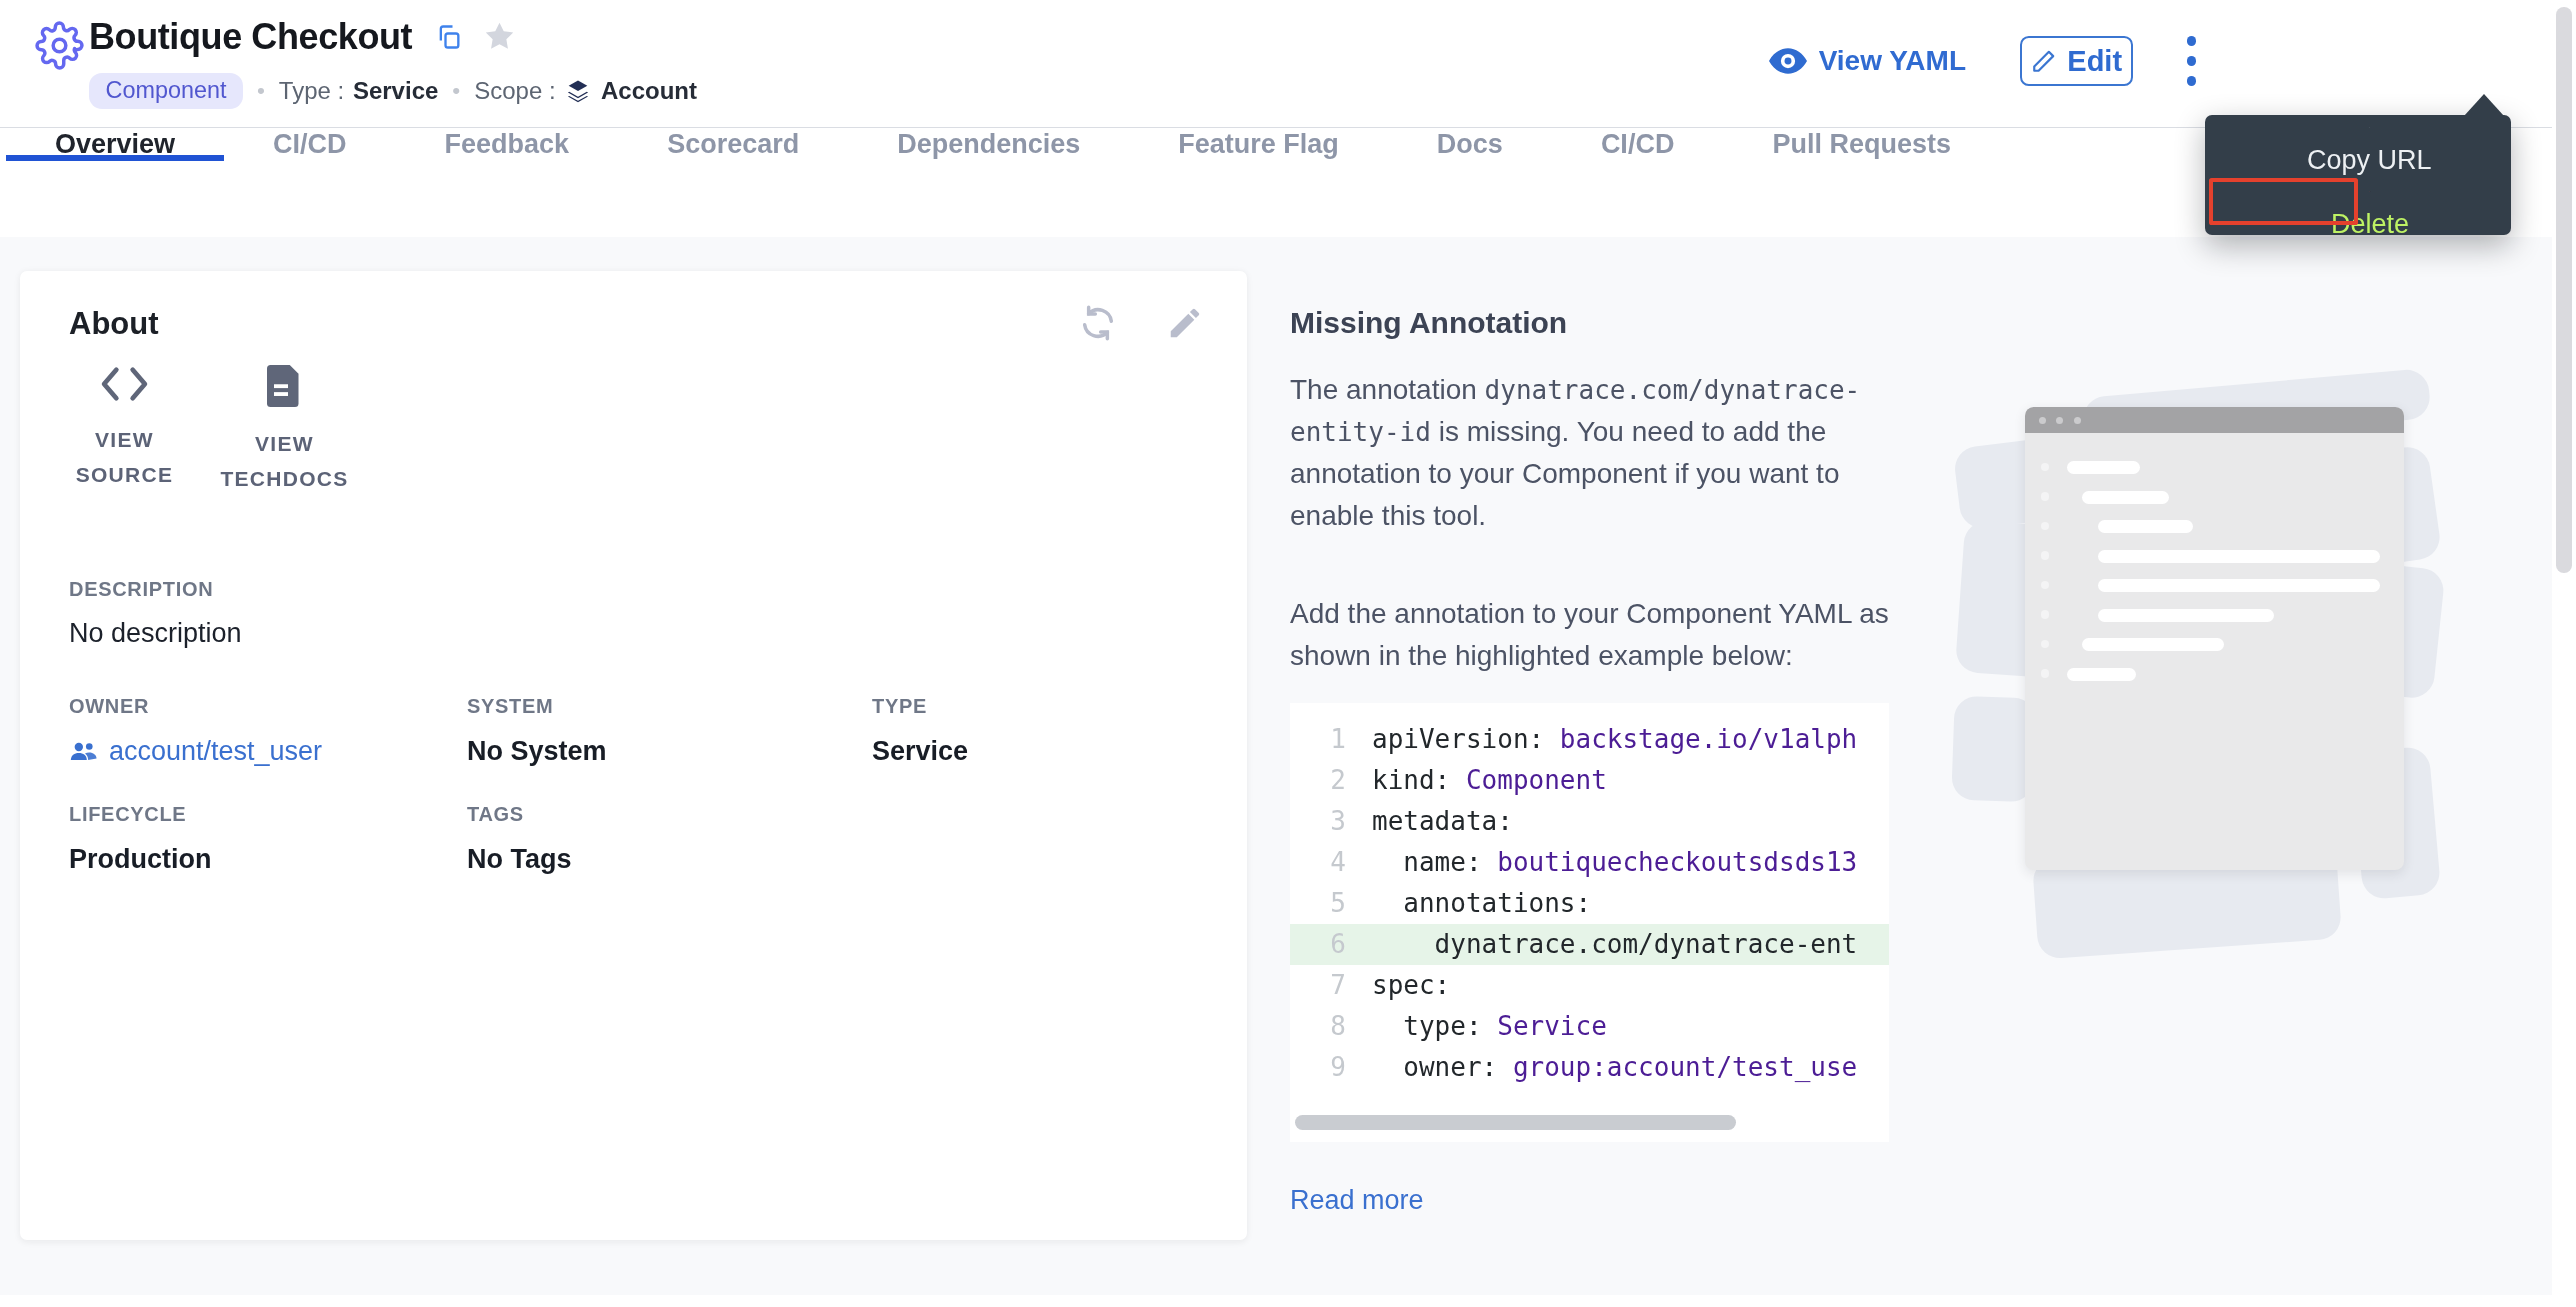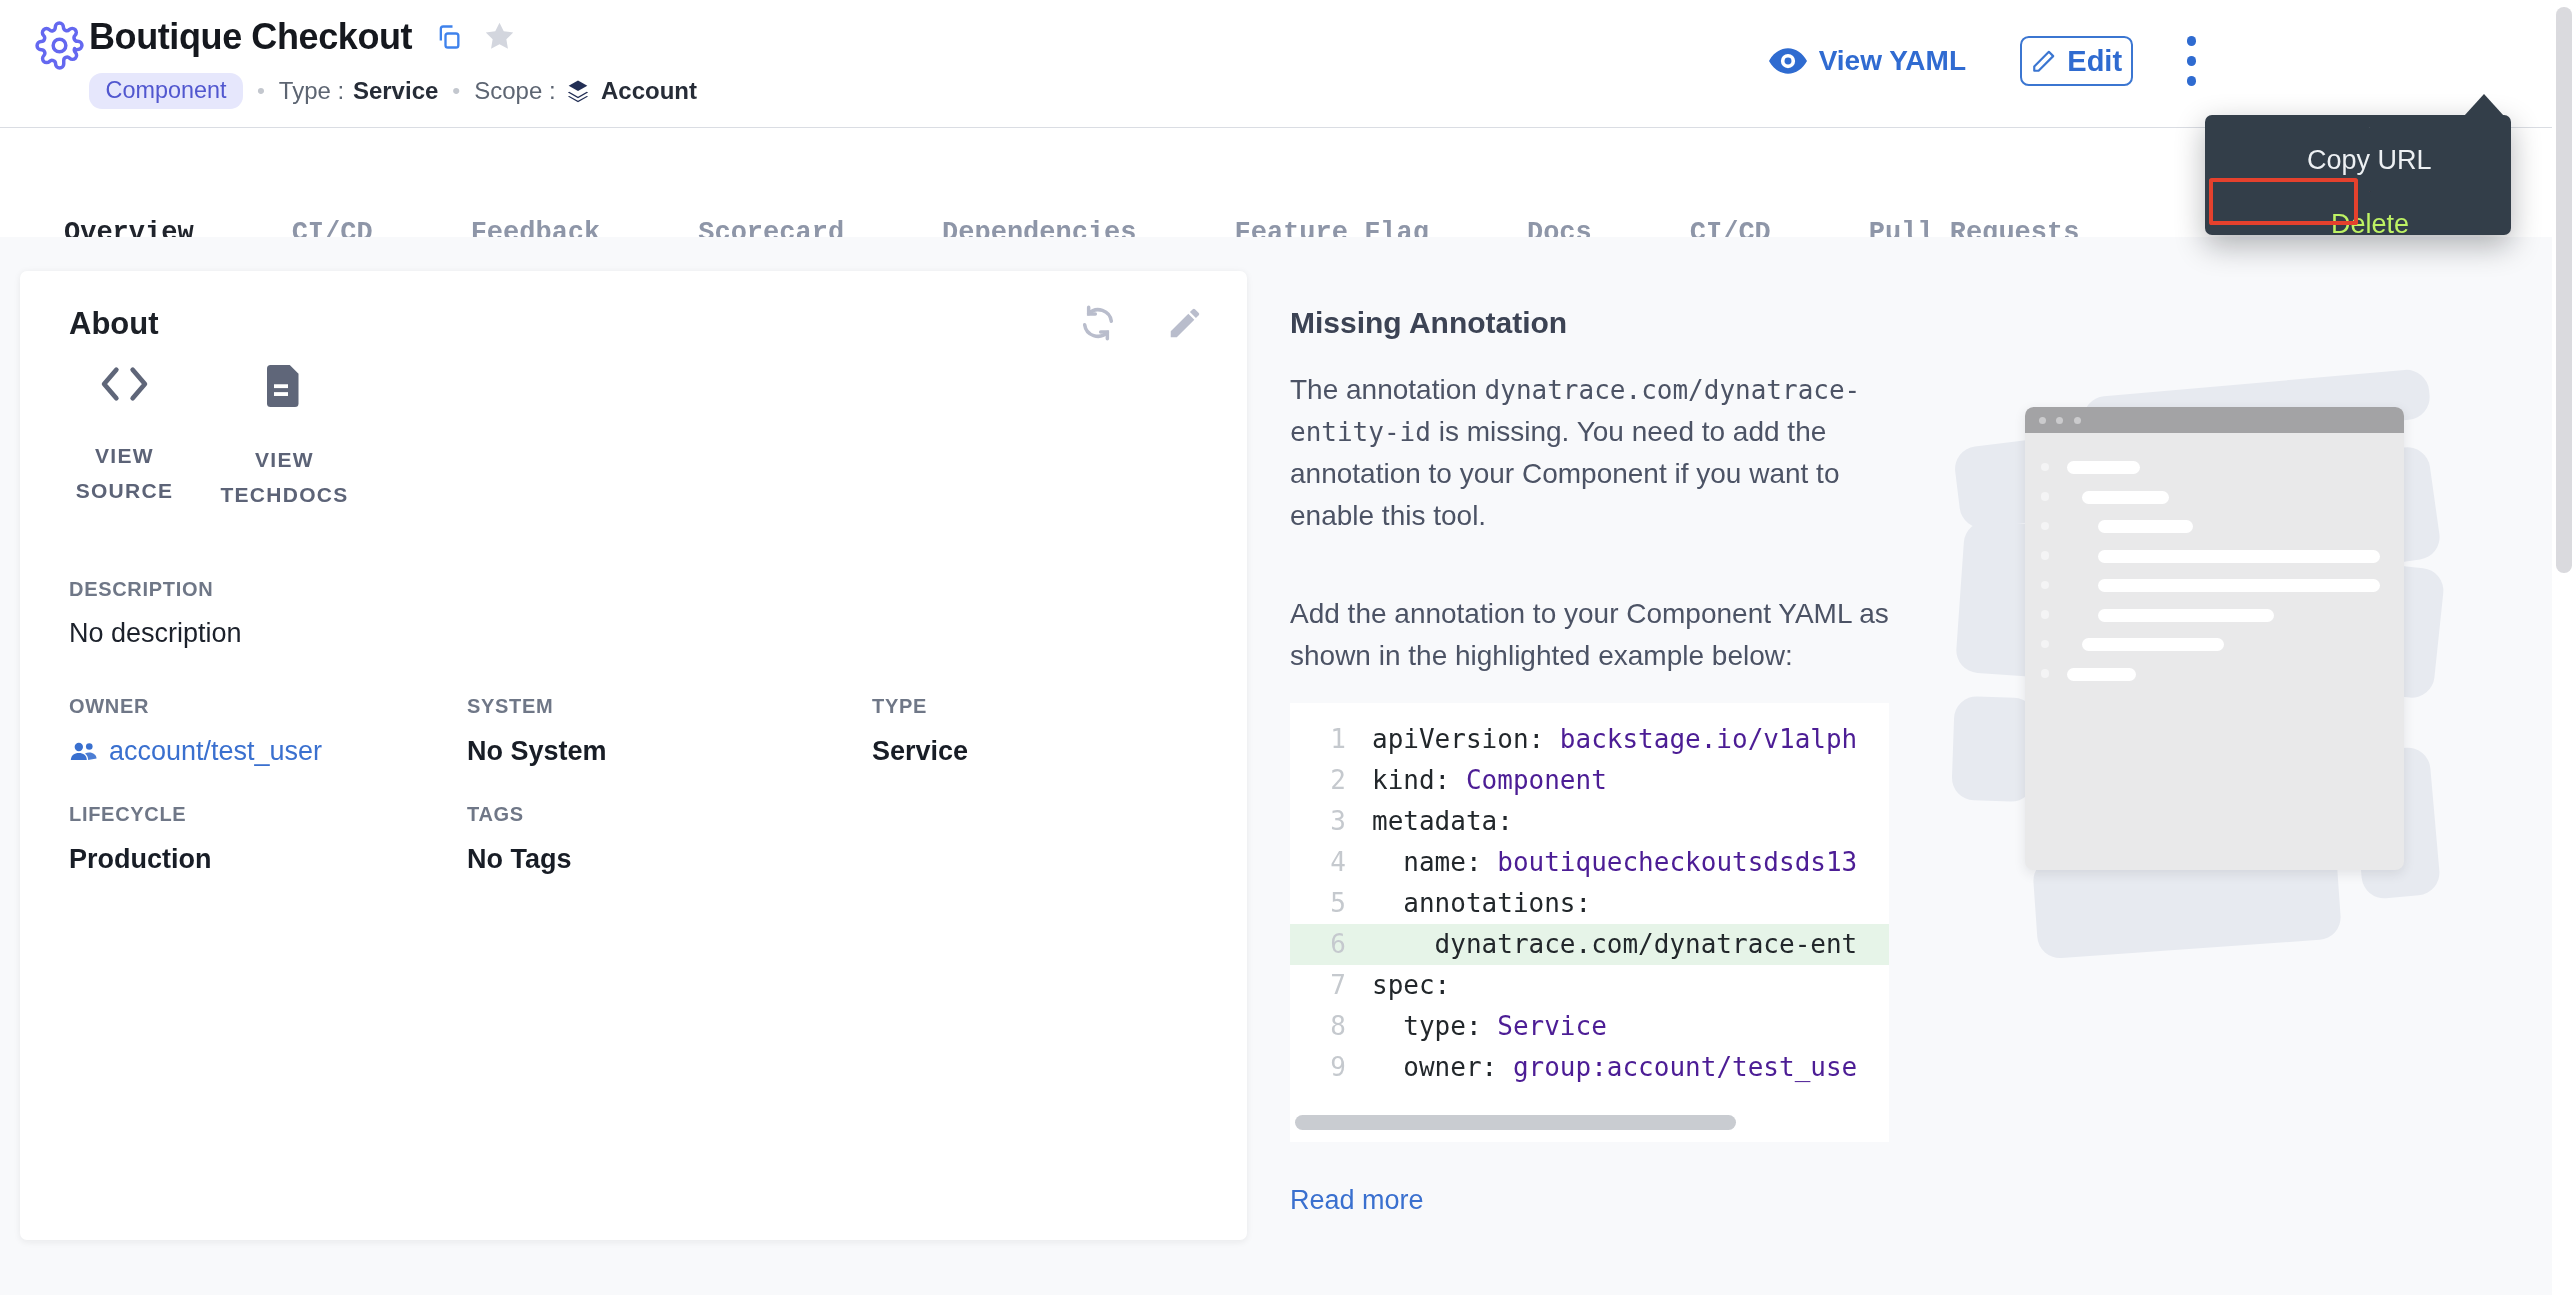--- a/index.html
+++ b/index.html
@@ -27,38 +27,38 @@
     font-weight:700; cursor:pointer; }
   .edit-btn { margin-left:54px; width:113px; height:50px; border:2.6px solid #3b76d1; border-radius:8.7px;
     background:#fff; display:flex; align-items:center; justify-content:center; gap:10.4px;
     color:#2f6bd0; font-size:29px; font-weight:700; cursor:pointer; }
   .kebab { margin-left:36px; width:45px; height:52px; display:flex; flex-direction:column;
     align-items:center; justify-content:center; gap:10.4px; cursor:pointer; }
   .kebab i { width:9.5px; height:9.5px; border-radius:50%; background:#2f6bd0; }
 
   
   .tabbar { position:absolute; left:0; top:129px; width:2552px; height:120px; background:#fff;
-    border-bottom:0.9px solid #e8eaee; display:flex; align-items:flex-end; padding-left:15px;font-family:Liberation Mono, monospace; }
+    border-bottom:0.9px solid #e8eaee; display:flex; align-items:flex-start; padding-left:6px; }
   .tab { display:flex; align-items:center; padding:0 49px; font-size:27px; font-weight:600;
     color:#8e96a8; cursor:pointer; position:relative; white-space:nowrap; }
   .tab.active { color:#20242c; }
   .tab.active::after { content:""; position:absolute; left:0; right:0; bottom:-0.9px; height:6px;
     background:#2053d4; }
 
   
   .content { position:absolute; left:0; top:237px; width:2552px; height:1058px; background:#f8f9fb; }
 
   
   .about-card { position:absolute; left:20px; top:34px; width:1227px; height:969px; background:#fff;
     border-radius:7px; box-shadow:0 1.7px 7px rgba(25,28,33,0.07); }
   .about-title { position:absolute; left:49px; top:35px; font-size:31px; font-weight:700; color:#1c2027; }
   .card-actions { position:absolute; right:40px; top:29.5px; display:flex; gap:42px; }
   .card-actions .icbtn { width:45px; height:45px; display:flex; align-items:center; justify-content:center; cursor:pointer; }
   .links-row { position:absolute; left:35px; top:94px; display:flex; gap:21px; }
-  .qlink { width:139px; display:flex; flex-direction:column; align-items:center; gap:16px; cursor:pointer; }
+  .qlink { width:139px; display:flex; flex-direction:column; align-items:center; gap:0; cursor:pointer; }
   .qlink .lbl { margin-top:19px; font-size:21px; font-weight:700; letter-spacing:1.3px; color:#5c6377;
     text-align:center; line-height:35px; }
   .desc-block { position:absolute; left:49px; top:307px; }
   .small-label { font-size:20px; font-weight:700; letter-spacing:0.7px; color:#6f7787; line-height:22.6px; }
   .desc-value { margin-top:17.4px; font-size:27px; color:#1c212b; line-height:31px; }
   .fields { position:absolute; left:49px; top:424px; right:35px; display:grid;
     grid-template-columns:398px 405px 1fr; row-gap:35px; }
   .field .val { margin-top:17.4px; font-size:27px; font-weight:700; color:#181d26; line-height:33px; }
   .field .val-link { margin-top:17.4px; display:flex; align-items:center; gap:10.4px; font-size:27px;
     color:#3a70cf; line-height:33px; cursor:pointer; }

